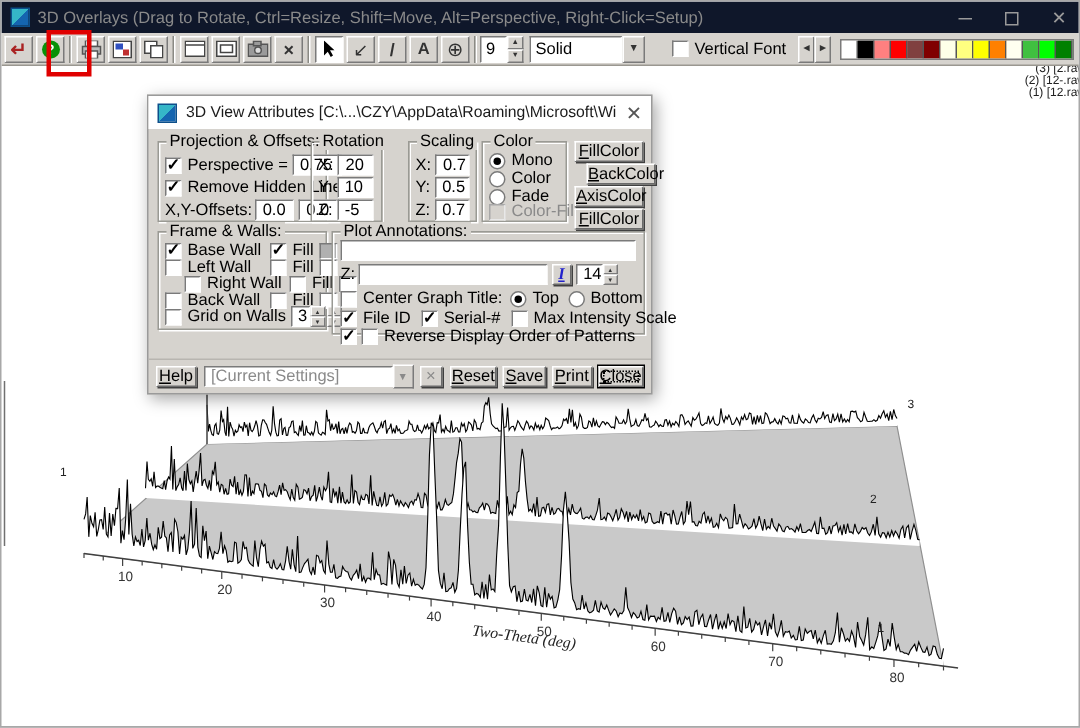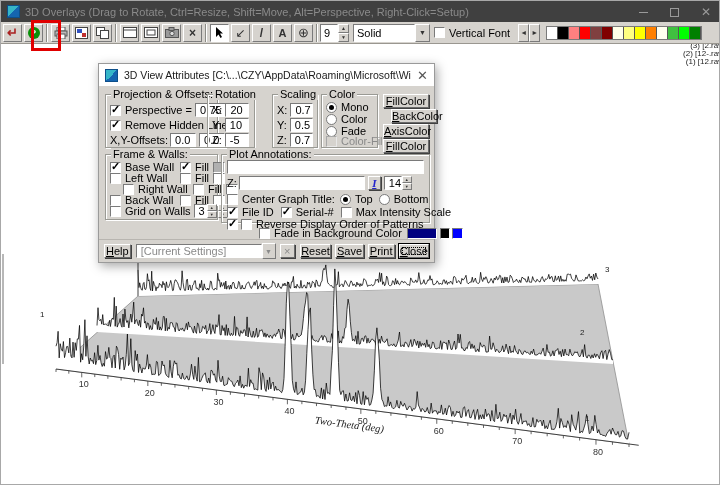--- a/index.html
+++ b/index.html
@@ -1,20 +1,20 @@
 <!DOCTYPE html>
 <html><head>
 <meta charset="utf-8">
 <style>
   html,body{margin:0;padding:0;background:#888;}
   *{box-sizing:border-box;}
   .win{position:relative;width:720px;height:485px;background:#fff;overflow:hidden;
        font-family:"Liberation Sans",sans-serif;border:1px solid #a8a8a8;}
   
-  .titlebar{position:absolute;left:0;top:0;width:720px;height:21px;background:#404040;
+  .titlebar{position:absolute;left:0;top:0;width:720px;height:21px;background:#0f172a;
             display:flex;align-items:center;padding:0 4px;z-index:3;}
   .appicon{width:13px;height:13px;margin:0 5px 0 2px;background:linear-gradient(135deg,#35b6c8 0 50%,#1565b0 50% 100%);
            border:1px solid #0d4f8a;flex:0 0 auto;}
   .wtitle{font-size:11px;color:#8a8a8a;white-space:nowrap;overflow:hidden;flex:1;}
   .wctrls{display:flex;gap:22px;margin-right:6px;align-items:center;}
   .wc{color:#9a9a9a;font-size:12px;line-height:12px;cursor:default;}
   .wc .dash{display:inline-block;width:9px;height:1px;background:#9a9a9a;vertical-align:middle;}
   .wc .box{display:inline-block;width:9px;height:9px;border:1px solid #9a9a9a;vertical-align:middle;}
   
   .toolbar{position:absolute;left:0;top:21px;width:720px;height:22px;background:#d6d3ce;
@@ -26,21 +26,21 @@
   .tsep{width:2px;height:18px;border-left:1px solid #8a8a84;border-right:1px solid #fff;margin:0 2px;flex:0 0 auto;}
   .tfield{height:18px;background:#fff;border:1px solid;border-color:#7a7a7a #fff #fff #7a7a7a;
           font-size:11px;color:#000;display:flex;align-items:center;padding:0 3px;flex:0 0 auto;}
   .spincol{width:11px;height:18px;display:flex;flex-direction:column;flex:0 0 auto;}
   .spinbtn{flex:1;background:#d6d3ce;border:1px solid;border-color:#fff #7a7a7a #7a7a7a #fff;
            font-size:5px;line-height:5px;color:#333;display:flex;align-items:center;justify-content:center;}
   .combo{display:flex;align-items:center;flex:0 0 auto;margin-left:4px;}
   .combo .cfield{width:62px;}
   .cbtn{width:15px;height:18px;background:#d6d3ce;border:1px solid;border-color:#fff #7a7a7a #7a7a7a #fff;
         font-size:7px;color:#333;display:flex;align-items:center;justify-content:center;flex:0 0 auto;}
-  .tcheck{display:flex;align-items:center;margin-left:4px;flex:0 0 auto;}
+  .tcheck{display:flex;align-items:center;margin-left:18px;flex:0 0 auto;}
   .tchecklabel{font-size:11px;color:#000;margin-left:4px;white-space:nowrap;}
   .palettewrap{display:flex;margin-left:6px;border:1px solid #7a7a7a;height:14px;overflow:hidden;flex:0 0 auto;}
   .pcell{width:11px;height:12px;border-right:1px solid #555;flex:0 0 auto;}
   
   .cb{display:inline-block;width:11px;height:11px;background:#fff;border:1px solid;
       border-color:#7a7a7a #fff #fff #7a7a7a;position:relative;vertical-align:middle;flex:0 0 auto;}
   .cb.on::after{content:"✓";position:absolute;left:0px;top:-3px;font-size:11px;font-weight:bold;color:#000;}
   .cb.dis{border-color:#a8a8a8 #e8e8e8 #e8e8e8 #a8a8a8;background:#d6d3ce;}
   .radio{display:inline-block;width:11px;height:11px;border-radius:50%;background:#fff;
          border:1px solid #7a7a7a;position:relative;vertical-align:middle;flex:0 0 auto;}
@@ -468,27 +468,20 @@
           <span class="cb" style="margin-left:7px"></span>
           <span class="lbl">Max Intensity Scale</span>
         </div>
         <div class="row" style="left:5px;top:63px">
           <span class="cb on"></span>
           <span class="cb" style="margin-left:3px"></span>
           <span class="lbl">Reverse Display Order of Patterns</span>
         </div>
       </div>
 
-      <div class="row" style="left:160px;top:141px">
-        <span class="cb"></span>
-        <span class="lbl">Fade in Background Color</span>
-        <span class="swatch" style="width: 30px; margin-left: 5px; background: rgb(0, 0, 128);" id="fade-sw-0"></span>
-        <span class="swatch" style="width: 10px; margin-left: 3px; background: rgb(0, 0, 0);" id="fade-sw-1"></span>
-        <span class="swatch" style="width: 11px; margin-left: 2px; background: rgb(0, 0, 255);" id="fade-sw-2"></span>
-      </div>
 
       <div class="footer">
         <span class="btn acc" style="width:28px">Help</span>
         <span class="field gray" style="width:132px;margin-left:5px">[Current Settings]</span>
         <span class="cbtn" style="height:16px;width:14px">
             <span class="gray">▼</span>
           </span>
         <span class="btn gray" style="width:16px;margin-left:4px">×</span>
         <span class="btn acc" style="width:33px;margin-left:5px">Reset</span>
         <span class="btn acc" style="width:30px;margin-left:4px">Save</span>

